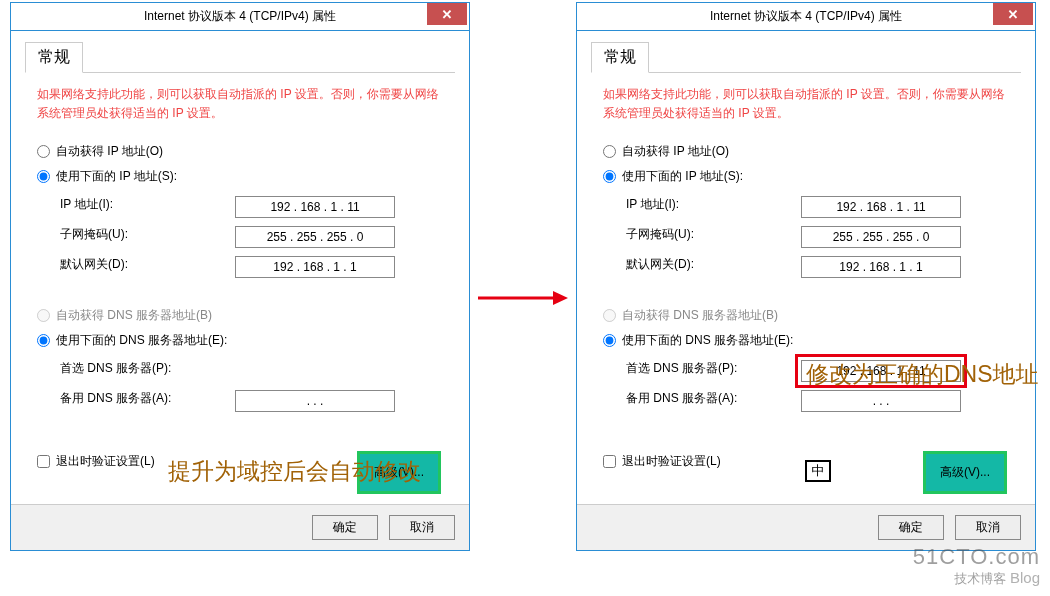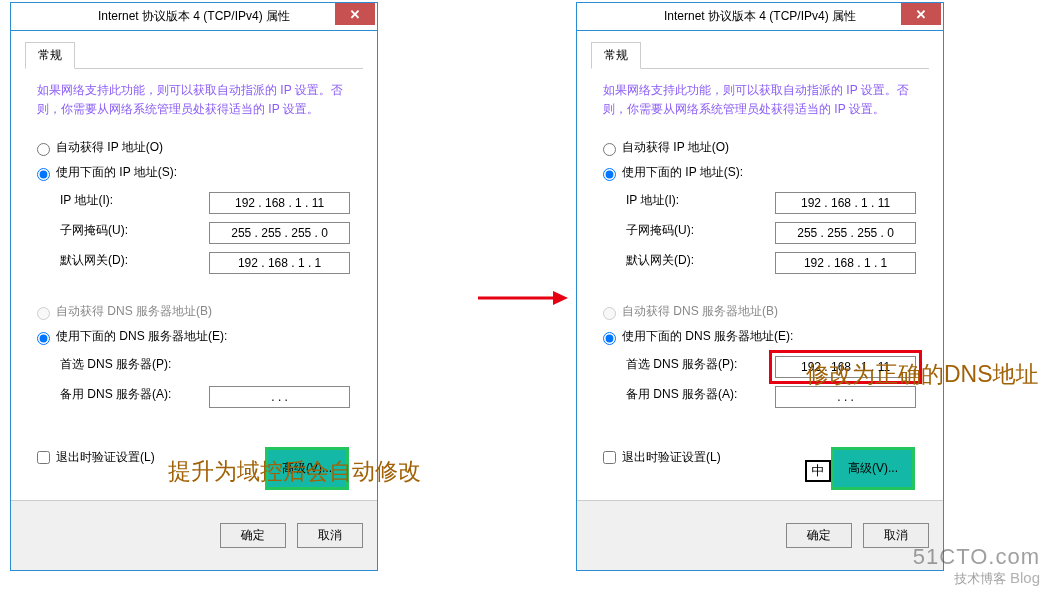--- a/index.html
+++ b/index.html
@@ -6,21 +6,21 @@
     body {
       font-family: "Microsoft YaHei", "SimSun", Arial, sans-serif;
       font-size: 12px;
       background: #fff;
       position: relative;
       width: 1050px;
       height: 596px;
     }
     .dialog {
       position: absolute;
-      width: 368px;
+      width: 460px;
       border: 1px solid #2a8dd4;
       background: #fff;
     }
     .dialog.left { left: 10px; top: 2px; }
     .dialog.right { left: 576px; top: 2px; }
     .titlebar {
       height: 28px;
       background: linear-gradient(#fff, #fff);
       border-bottom: 1px solid #2a8dd4;
       display: flex;
@@ -57,30 +57,30 @@
       margin-bottom: 12px;
     }
     .tab {
       display: inline-block;
       padding: 4px 12px;
       border: 1px solid #ccc;
       border-bottom: 1px solid #fff;
       background: #fff;
       position: relative;
       top: 1px;
-      font-size: 12px;
+      font-size: 16px;
     }
     .desc {
       margin: 10px 12px 18px 12px;
       line-height: 1.6;
-      color: #8b5cf6;
+      color: #ef4444;
     }
     .radio-row {
       display: flex;
-      align-items: flex-end;
+      align-items: center;
       margin: 4px 12px;
       padding: 2px 0;
     }
     .radio-row input[type="radio"] {
       margin-right: 6px;
     }
     .radio-row.disabled { color: #888; }
     .field-group {
       border: 1px solid transparent;
       margin: 0 8px 10px 8px;
@@ -122,21 +122,21 @@
       float: right;
       margin-right: 14px;
       padding: 10px 14px;
       border: 3px solid #22c55e;
       background: #14b8a6;
       font-size: 12px;
       cursor: pointer;
     }
     .dialog-footer {
       border-top: 1px solid #ccc;
-      padding: 22px 14px;
+      padding: 10px 14px;
       text-align: right;
       background: #f0f0f0;
     }
     .btn {
       padding: 3px 20px;
       margin-left: 8px;
       border: 1px solid #888;
       background: #eee;
       font-size: 12px;
       cursor: pointer;

